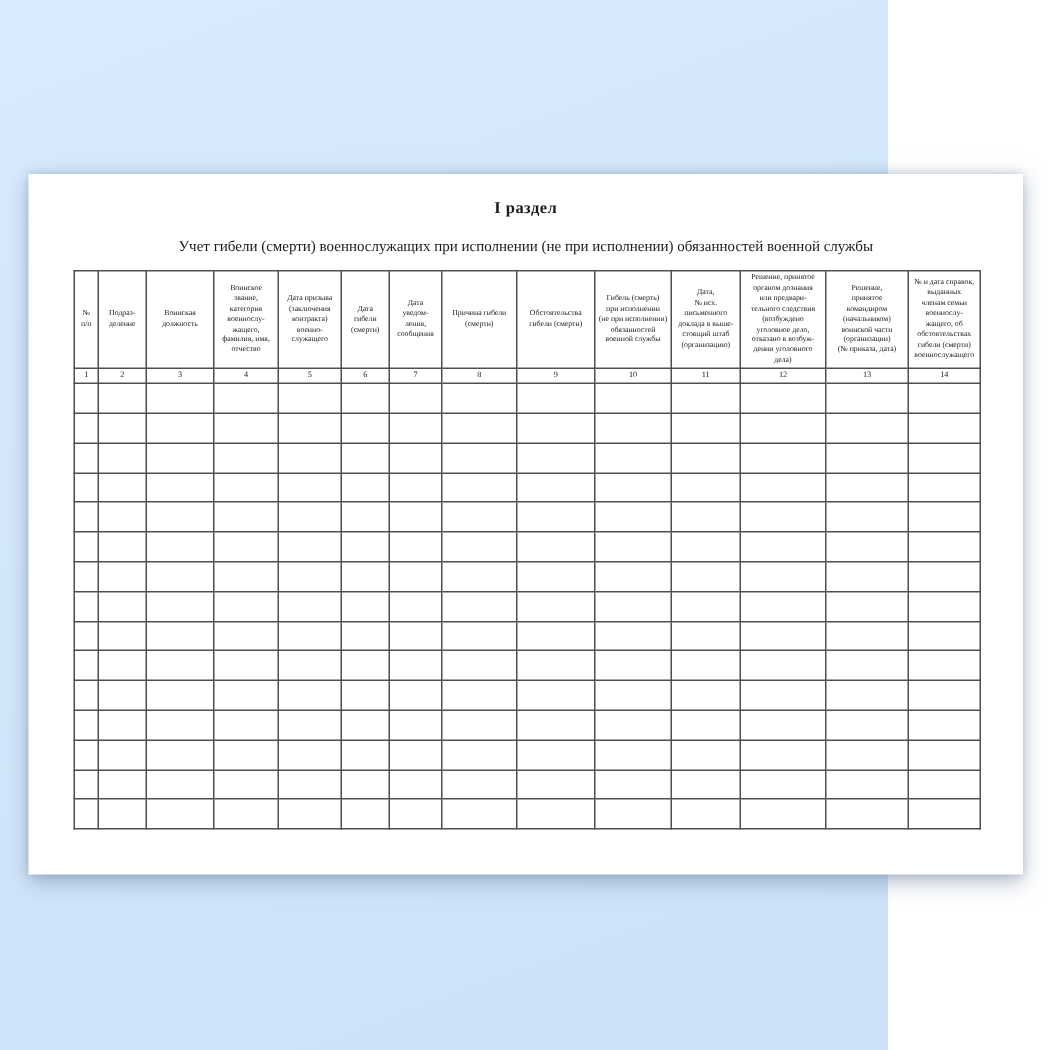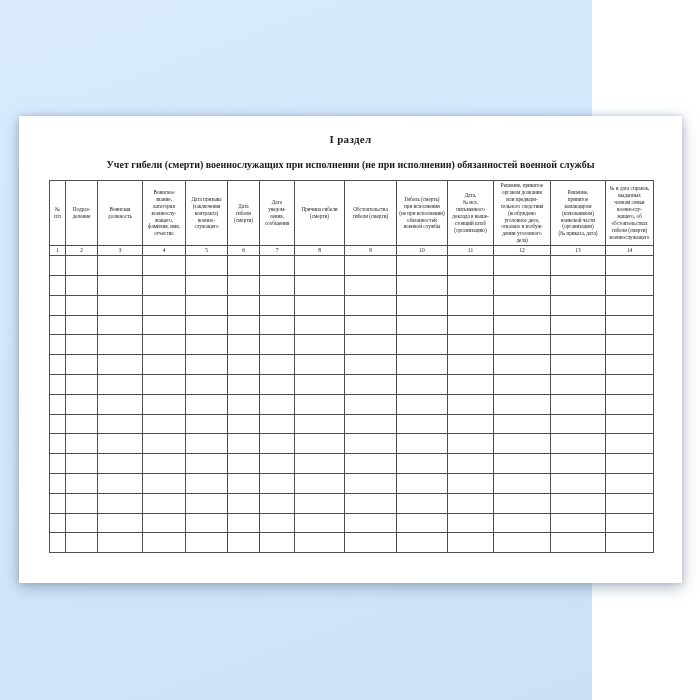--- a/index.html
+++ b/index.html
@@ -32,21 +32,21 @@
     font-size: 11px;
     font-weight: bold;
     color: #1b1b1b;
     letter-spacing: 0.3px;
   }
   .doc-subtitle {
     margin: 4px;
     margin-top: 14px;
     text-align: center;
     font-size: 10px;
-    font-weight: bold;
+    font-weight: normal;
     color: #1b1b1b;
   }
   table.record-table {
     position: absolute;
     left: 30px;
     top: 64px;
     width: 603px;
     border-collapse: collapse;
     table-layout: fixed;
   }

